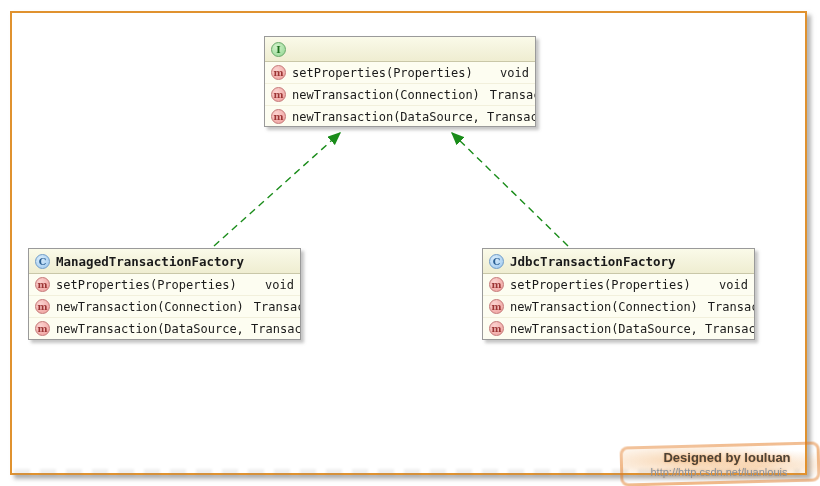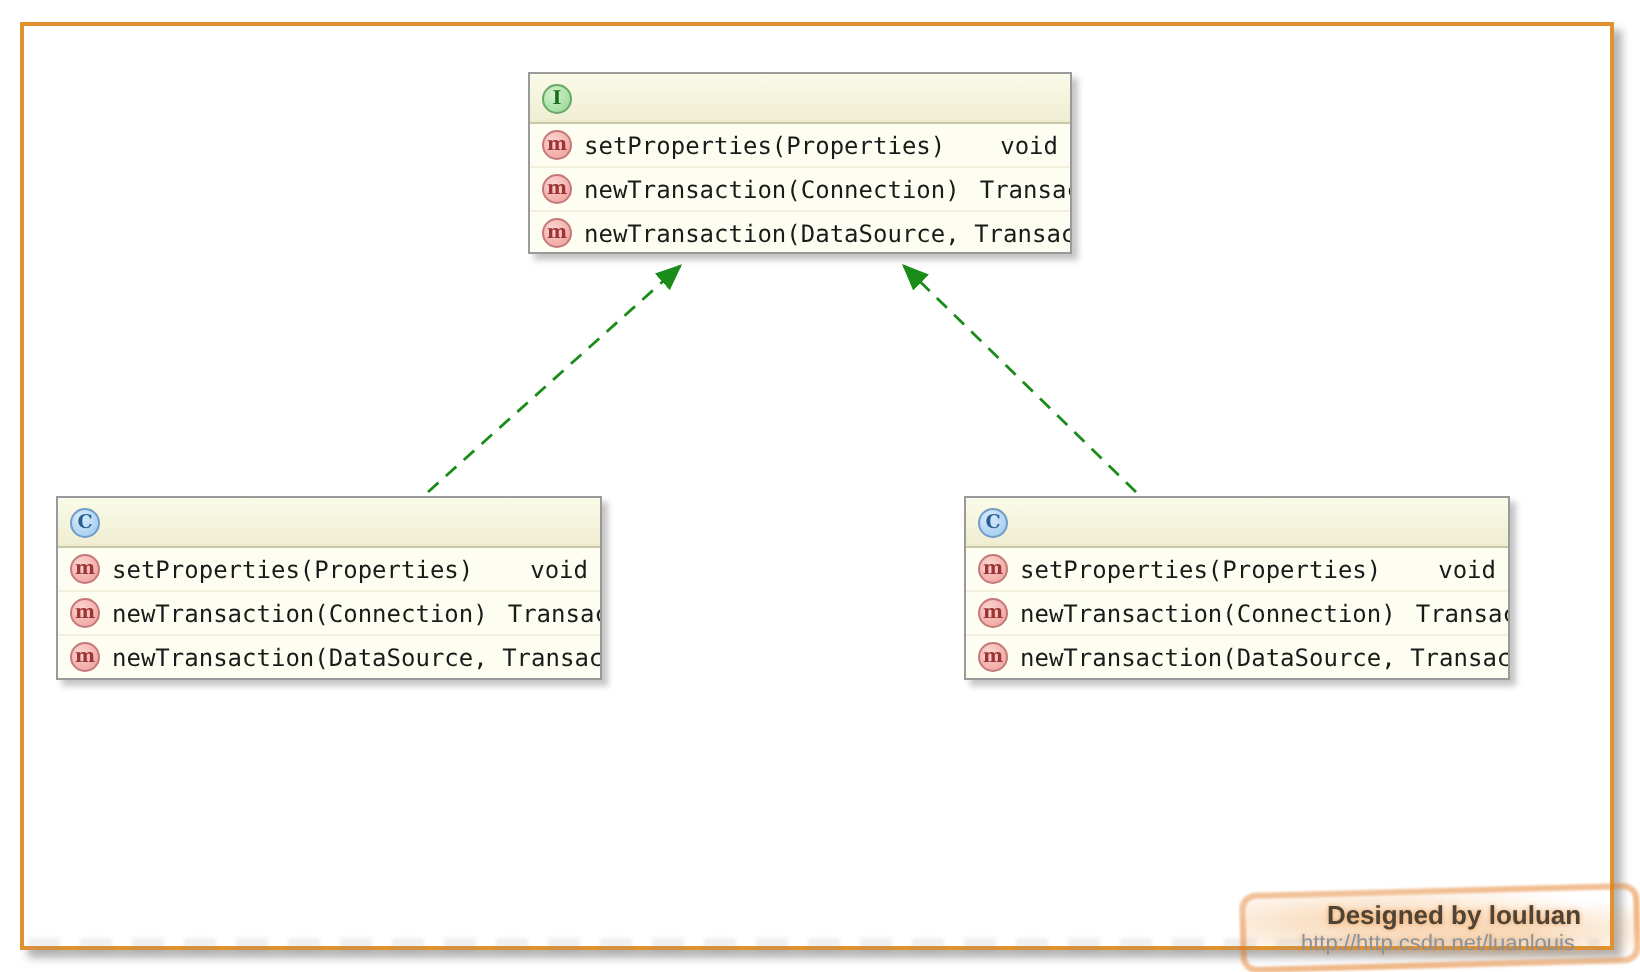--- a/index.html
+++ b/index.html
@@ -169,20 +169,21 @@
     <div class="uml-row">
       <span class="badge badge-method">m</span>
       <span>newTransaction(DataSource, TransactionIso</span>
       <span class="ret"></span>
     </div>
   </div>
 
   <div class="uml-box" id="box-managed">
     <div class="uml-header">
       <span class="badge badge-class">C</span>
+      <span>ManagedTransactionFactory</span>
     </div>
     <div class="uml-row">
       <span class="badge badge-method">m</span>
       <span>setProperties(Properties)</span>
       <span class="ret">void</span>
     </div>
     <div class="uml-row">
       <span class="badge badge-method">m</span>
       <span>newTransaction(Connection)</span>
       <span class="ret">Transaction</span>
@@ -190,20 +191,21 @@
     <div class="uml-row">
       <span class="badge badge-method">m</span>
       <span>newTransaction(DataSource, TransactionIso</span>
       <span class="ret"></span>
     </div>
   </div>
 
   <div class="uml-box" id="box-jdbc">
     <div class="uml-header">
       <span class="badge badge-class">C</span>
+      <span>JdbcTransactionFactory</span>
     </div>
     <div class="uml-row">
       <span class="badge badge-method">m</span>
       <span>setProperties(Properties)</span>
       <span class="ret">void</span>
     </div>
     <div class="uml-row">
       <span class="badge badge-method">m</span>
       <span>newTransaction(Connection)</span>
       <span class="ret">Transaction</span>

